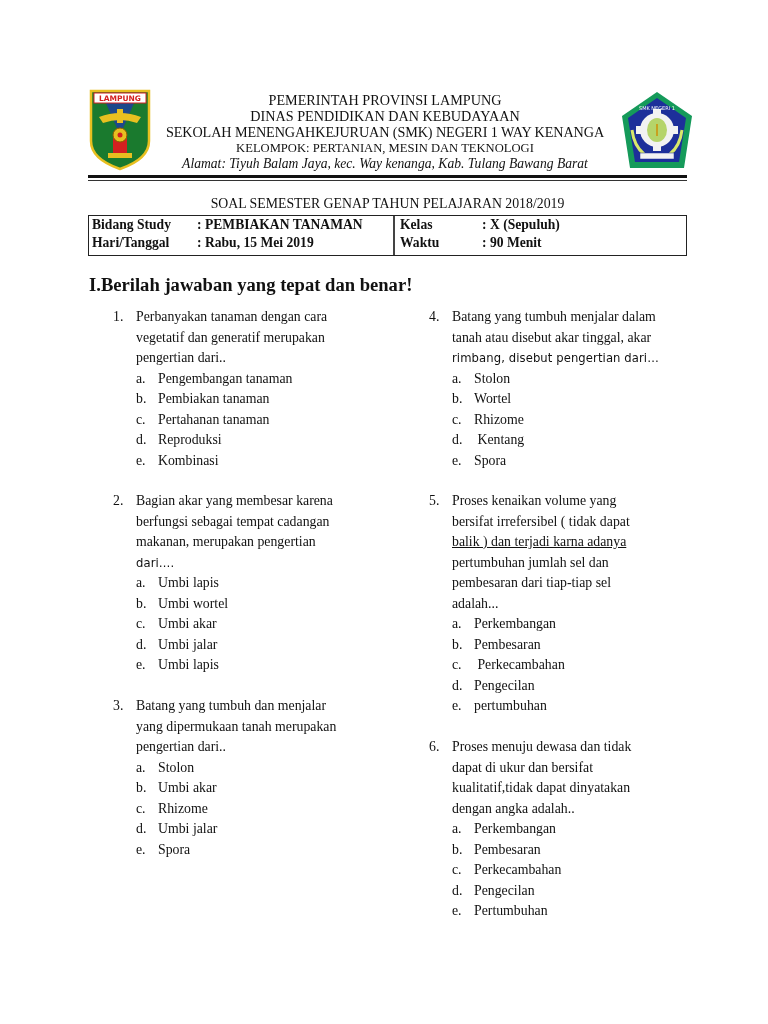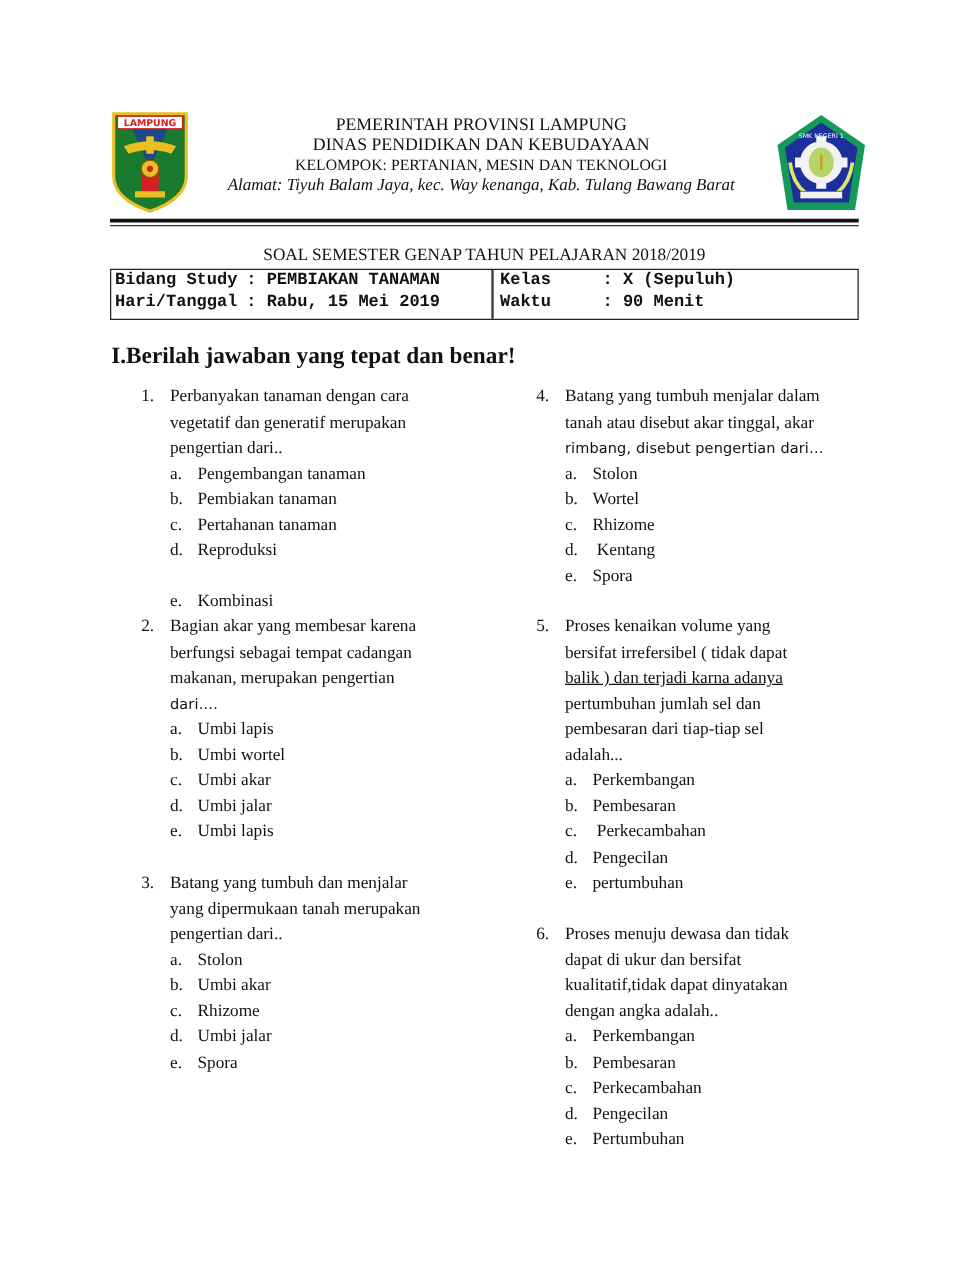--- a/index.html
+++ b/index.html
@@ -14,21 +14,21 @@
   .h1 { font-size:14.2px; }
   .h2 { font-size:14.2px; }
   .h3 { font-size:14.2px; letter-spacing:-0.1px; white-space:nowrap; }
   .h4 { font-size:12.6px; }
   .h5 { font-size:13.6px; font-style:italic; white-space:nowrap; }
   .rule-thick { left:88px; top:175px; width:599px; height:3px; background:#111; }
   .rule-thin { left:88px; top:179.5px; width:599px; height:1px; background:#333; }
   .exam-title { left:88px; top:196px; width:599px; text-align:center; font-size:13.8px; }
   .info-table { left:88px; top:215px; width:597px; height:39px; border:1.5px solid #222; }
   .info-divider { position:absolute; left:304px; top:0; width:1.5px; height:39px; background:#444; }
-  .info-cell { position:absolute; font-weight:bold; font-size:13.6px; white-space:nowrap;font-family:Liberation Mono, monospace; }
+  .info-cell { position:absolute; font-weight:bold; font-size:13.6px; white-space:nowrap; }
   .section-title { left:89px; top:274px; font-size:18.6px; font-weight:bold; white-space:nowrap; }
   .q { position:absolute; font-size:13.8px; line-height:20.5px; }
   .q-num { position:absolute; left:0; top:0; }
   .q-text { position:absolute; left:23px; top:0; white-space:nowrap; }
   .q-text .sans { font-family:"DejaVu Sans", sans-serif; font-size:11.6px; letter-spacing:0.1px; }
   .opt { position:absolute; left:23px; white-space:nowrap; }
   .opt-letter { display:inline-block; width:22px; }
 </style>
 </head>
 <body>
@@ -64,20 +64,21 @@
     <path d="M12 40 Q14 56 24 64" stroke="#d9e86a" stroke-width="3" fill="none"></path>
     <path d="M62 40 Q60 56 50 64" stroke="#d9e86a" stroke-width="3" fill="none"></path>
     <rect x="20" y="63" width="34" height="6" fill="#f2f2f2" stroke="#1d2f9a" stroke-width="0.5"></rect>
     <text x="37" y="20" font-size="5" fill="#ffffff" text-anchor="middle" font-family="DejaVu Sans, sans-serif">SMK NEGERI 1</text>
   </svg>
 </div>
 
 <div class="abs header-text">
   <div class="h1">PEMERINTAH PROVINSI LAMPUNG</div>
   <div class="h2">DINAS PENDIDIKAN DAN KEBUDAYAAN</div>
+  <div class="h3">SEKOLAH  MENENGAHKEJURUAN (SMK) NEGERI 1 WAY KENANGA</div>
   <div class="h4">KELOMPOK: PERTANIAN, MESIN DAN TEKNOLOGI</div>
   <div class="h5">Alamat: Tiyuh Balam Jaya, kec. Way kenanga, Kab. Tulang Bawang Barat</div>
 </div>
 
 <div class="abs rule-thick"></div>
 <div class="abs rule-thin"></div>
 
 <div class="abs exam-title">SOAL SEMESTER GENAP TAHUN PELAJARAN 2018/2019</div>
 
 <div class="abs info-table">
@@ -96,21 +97,21 @@
 
 <div class="q" style="left:113px; top:307px;">
   <div class="q-num">1.</div>
   <div class="q-text" style="top:0;">Perbanyakan tanaman dengan cara</div>
   <div class="q-text" style="top:20.5px;">vegetatif dan generatif merupakan</div>
   <div class="q-text" style="top:41px;">pengertian dari..</div>
   <div class="opt" style="top:61.5px;"><span class="opt-letter">a.</span><span>Pengembangan tanaman</span></div>
   <div class="opt" style="top:82px;"><span class="opt-letter">b.</span><span>Pembiakan tanaman</span></div>
   <div class="opt" style="top:102.5px;"><span class="opt-letter">c.</span><span>Pertahanan tanaman</span></div>
   <div class="opt" style="top:123px;"><span class="opt-letter">d.</span><span>Reproduksi</span></div>
-  <div class="opt" style="top:143.5px;margin-top:20px;"><span class="opt-letter">e.</span><span>Kombinasi</span></div>
+  <div class="opt" style="top:143.5px;"><span class="opt-letter">e.</span><span>Kombinasi</span></div>
 </div>
 
 <div class="q" style="left:113px; top:491px;">
   <div class="q-num">2.</div>
   <div class="q-text" style="top:0;">Bagian akar yang membesar karena</div>
   <div class="q-text" style="top:20.5px;">berfungsi sebagai tempat cadangan</div>
   <div class="q-text" style="top:41px;">makanan, merupakan pengertian</div>
   <div class="q-text" style="top:61.5px;"><span class="sans">dari….</span></div>
   <div class="opt" style="top:82px;"><span class="opt-letter">a.</span><span>Umbi lapis</span></div>
   <div class="opt" style="top:102.5px;"><span class="opt-letter">b.</span><span>Umbi wortel</span></div>

